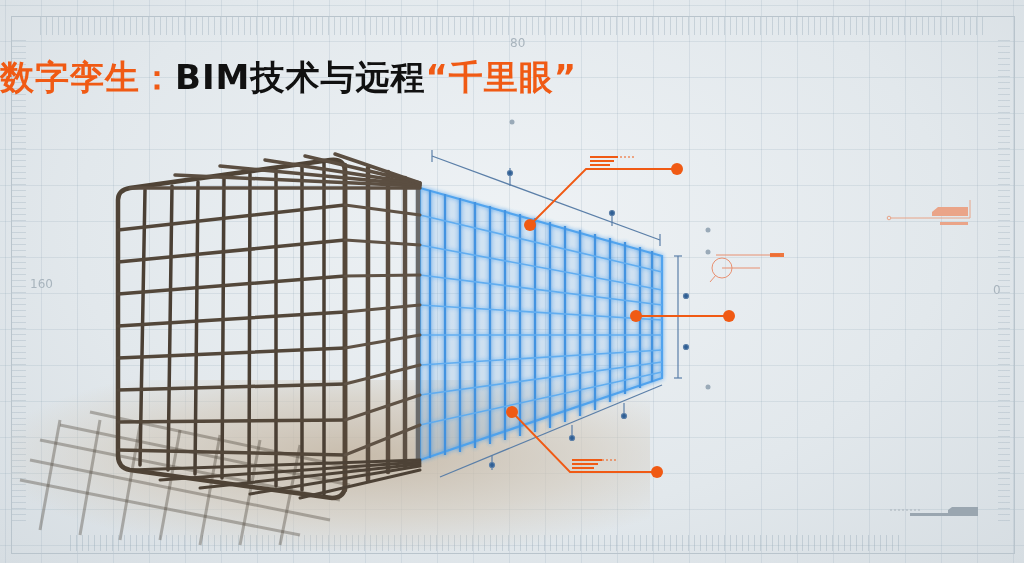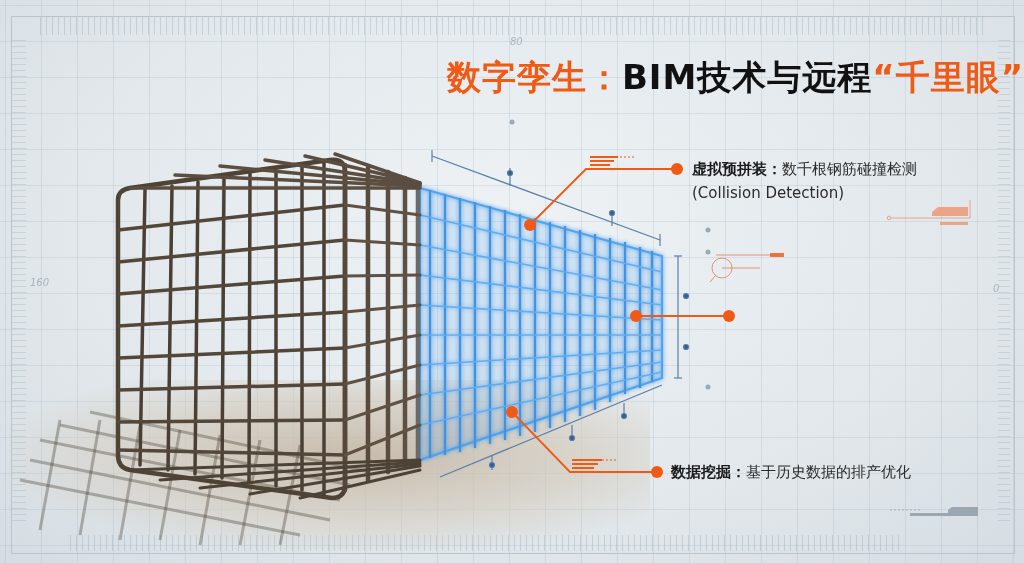--- a/index.html
+++ b/index.html
@@ -17,22 +17,22 @@
     opacity:.6; }
   .ruler-bottom { position:absolute; left:70px; right:120px; bottom:12px; height:16px;
     background-image: repeating-linear-gradient(to right, rgba(140,160,175,0.55) 0 1px, transparent 1px 6px);
     opacity:.6; }
   .ruler-left { position:absolute; left:12px; top:40px; bottom:40px; width:14px;
     background-image: repeating-linear-gradient(to bottom, rgba(140,160,175,0.55) 0 1px, transparent 1px 6px);
     opacity:.5; }
   .ruler-right { position:absolute; right:14px; top:40px; bottom:40px; width:12px;
     background-image: repeating-linear-gradient(to bottom, rgba(140,160,175,0.55) 0 1px, transparent 1px 6px);
     opacity:.5; }
-  .tick-label { position:absolute; font-size:10px; color:#a8b4bd;font-style:italic; }
-  .title { position:absolute; left:0; right:0; top:55px; text-align:right; font-weight:bold; font-size:34px; letter-spacing:1px; color:#111; }
+  .tick-label { position:absolute; font-size:12px; color:#a8b4bd; }
+  .title { position:absolute; left:0; right:0; top:55px; text-align:left; font-weight:bold; font-size:34px; letter-spacing:1px; color:#111; }
   .title .orange { color:#f05a14; }
   .callout { position:absolute; font-size:15px; color:#2b2b2b; line-height:24px; }
   .callout .bold { font-weight:bold; color:#1a1a1a; }
   .dot { position:absolute; width:12px; height:12px; border-radius:50%; background:#f05a14; }
   svg.overlay { position:absolute; left:0; top:0; }
   .ground { position:absolute; left:10px; top:380px; width:640px; height:170px;
     background: radial-gradient(ellipse at 55% 45%, rgba(195,180,160,0.85) 0%, rgba(210,200,185,0.6) 45%, rgba(225,230,232,0) 75%); }
 </style>
 </head>
 <body>
@@ -237,22 +237,15 @@
   <div class="dot" style="left:671px;top:163px;"></div>
   <div class="dot" style="left:630px;top:310px;"></div>
   <div class="dot" style="left:723px;top:310px;"></div>
   <div class="dot" style="left:506px;top:406px;"></div>
   <div class="dot" style="left:651px;top:466px;"></div>
 
   <div class="title">
     <span class="orange">数字孪生：</span><span>BIM技术与远程</span><span class="orange">“千里眼”</span>
   </div>
 
-  <div class="callout" style="left:692px;top:157px;">
-    <div><span class="bold">虚拟预拼装：</span><span>数千根钢筋碰撞检测</span></div>
-    <div>(Collision Detection)</div>
-  </div>
-
-
-  <div class="callout" style="left:671px;top:460px;">
-    <div><span class="bold">数据挖掘：</span><span>基于历史数据的排产优化</span></div>
-  </div>
+
+
 </div>
 
 </body></html>

